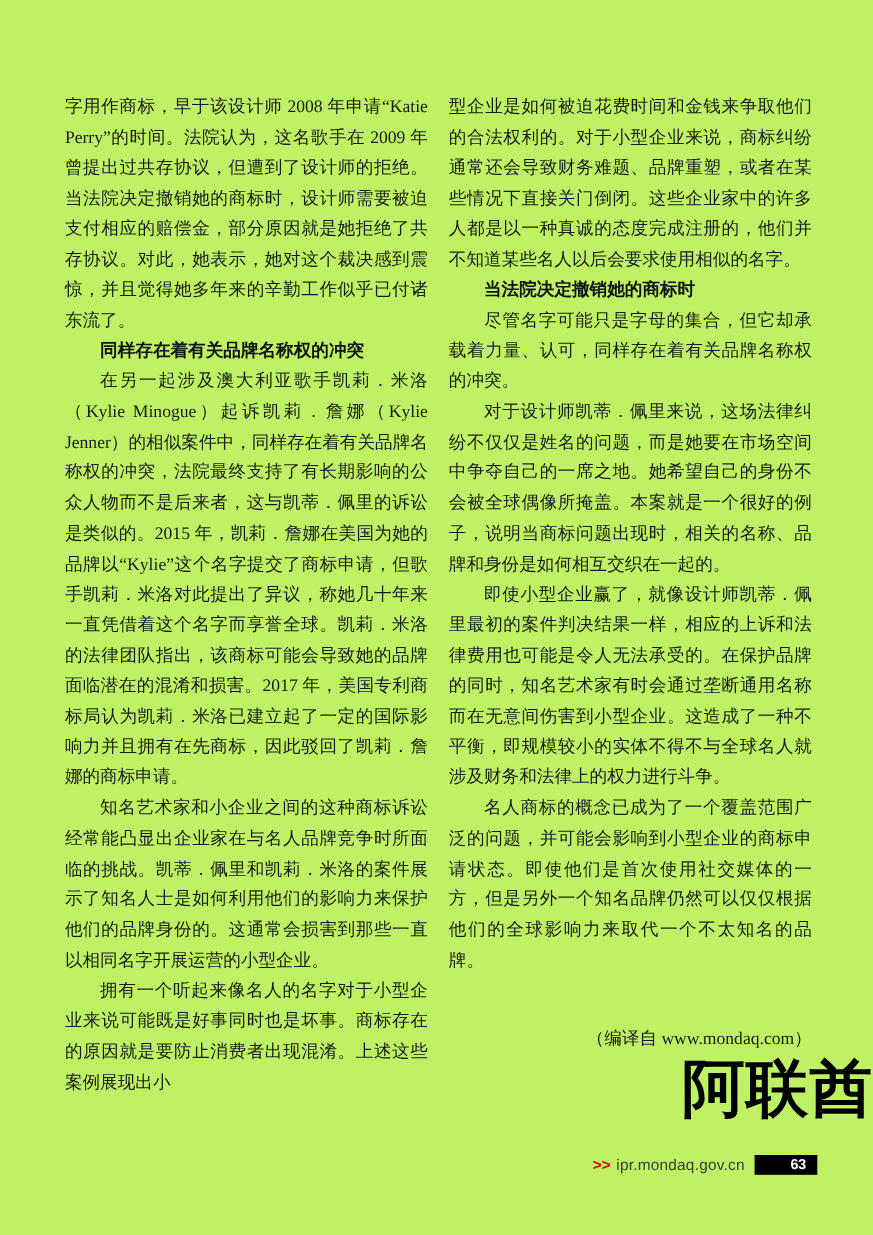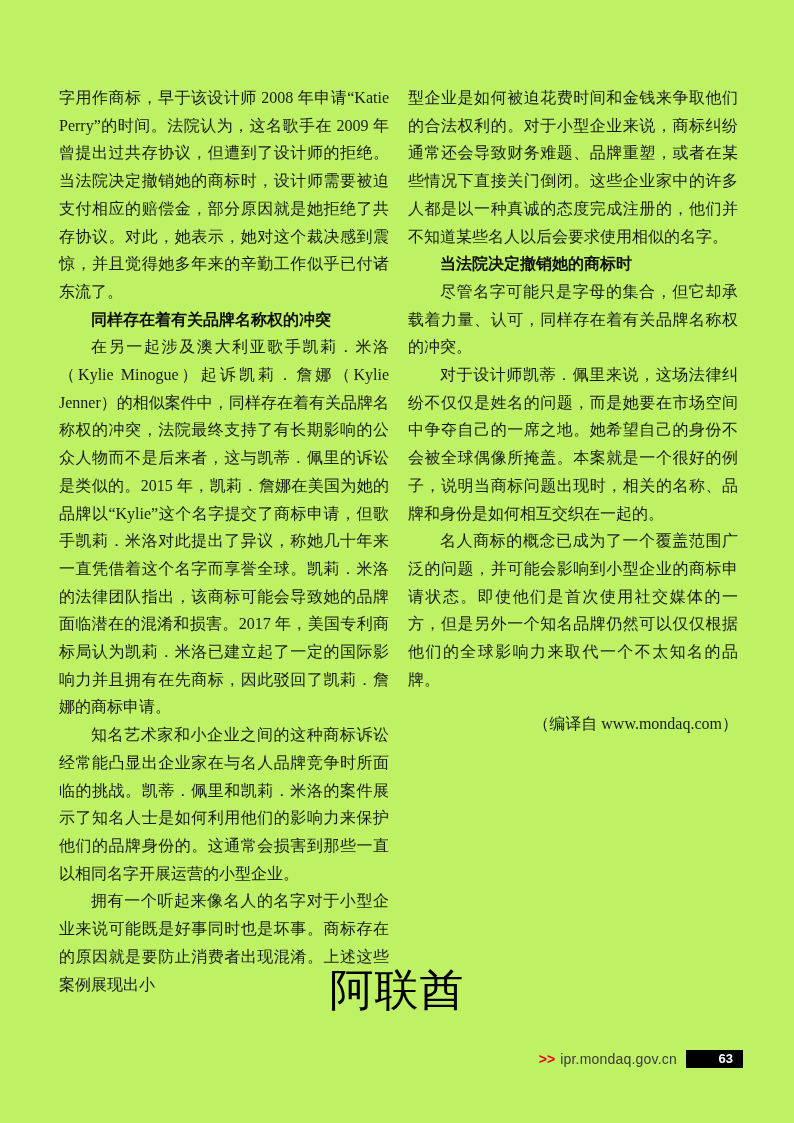--- a/index.html
+++ b/index.html
@@ -27,27 +27,27 @@
     text-align:justify;text-justify:inter-ideograph;
   }
   .col p{margin:0;text-indent:2em;}
   .col p.continuation{text-indent:0;}
   .col h3{
     margin:0;font-size:16px;line-height:27.7px;text-indent:2em;
     font-family:"Liberation Sans","DejaVu Sans",sans-serif;
     font-weight:700;color:#111;
   }
   .col p.attribution{
-    text-indent:0;text-align:right;margin-top:17px;
+    text-indent:0;text-align:right;margin-top:44px;
   }
   .section-title{
     position:absolute;top:966px;left:0;width:794px;
-    text-align:center;
+    text-align:right;
     font-family:"Liberation Sans","DejaVu Sans",sans-serif;
-    font-size:44px;font-weight:400;color:#000;line-height:48px;
+    font-size:57px;font-weight:700;color:#000;line-height:48px;
     letter-spacing:1px;
   }
   .footer{
     position:absolute;top:1050px;right:51px;height:18px;
     display:flex;align-items:center;
     font-family:"Liberation Sans","DejaVu Sans",sans-serif;
   }
   .footer .chev{
     color:var(--accent-red);font-size:14px;font-weight:700;
     margin-right:5px;letter-spacing:0px;line-height:18px;
@@ -72,20 +72,21 @@
         <h3 class="heading">同样存在着有关品牌名称权的冲突</h3>
         <p class="paragraph">在另一起涉及澳大利亚歌手凯莉．米洛（Kylie Minogue）起诉凯莉．詹娜（Kylie Jenner）的相似案件中，同样存在着有关品牌名称权的冲突，法院最终支持了有长期影响的公众人物而不是后来者，这与凯蒂．佩里的诉讼是类似的。2015 年，凯莉．詹娜在美国为她的品牌以“Kylie”这个名字提交了商标申请，但歌手凯莉．米洛对此提出了异议，称她几十年来一直凭借着这个名字而享誉全球。凯莉．米洛的法律团队指出，该商标可能会导致她的品牌面临潜在的混淆和损害。2017 年，美国专利商标局认为凯莉．米洛已建立起了一定的国际影响力并且拥有在先商标，因此驳回了凯莉．詹娜的商标申请。</p>
         <p class="paragraph">知名艺术家和小企业之间的这种商标诉讼经常能凸显出企业家在与名人品牌竞争时所面临的挑战。凯蒂．佩里和凯莉．米洛的案件展示了知名人士是如何利用他们的影响力来保护他们的品牌身份的。这通常会损害到那些一直以相同名字开展运营的小型企业。</p>
         <p class="paragraph">拥有一个听起来像名人的名字对于小型企业来说可能既是好事同时也是坏事。商标存在的原因就是要防止消费者出现混淆。上述这些案例展现出小</p>
       </div>
     <div class="col">
         <p class="continuation">型企业是如何被迫花费时间和金钱来争取他们的合法权利的。对于小型企业来说，商标纠纷通常还会导致财务难题、品牌重塑，或者在某些情况下直接关门倒闭。这些企业家中的许多人都是以一种真诚的态度完成注册的，他们并不知道某些名人以后会要求使用相似的名字。</p>
         <h3 class="heading">当法院决定撤销她的商标时</h3>
         <p class="paragraph">尽管名字可能只是字母的集合，但它却承载着力量、认可，同样存在着有关品牌名称权的冲突。</p>
         <p class="paragraph">对于设计师凯蒂．佩里来说，这场法律纠纷不仅仅是姓名的问题，而是她要在市场空间中争夺自己的一席之地。她希望自己的身份不会被全球偶像所掩盖。本案就是一个很好的例子，说明当商标问题出现时，相关的名称、品牌和身份是如何相互交织在一起的。</p>
+        <p class="paragraph">即使小型企业赢了，就像设计师凯蒂．佩里最初的案件判决结果一样，相应的上诉和法律费用也可能是令人无法承受的。在保护品牌的同时，知名艺术家有时会通过垄断通用名称而在无意间伤害到小型企业。这造成了一种不平衡，即规模较小的实体不得不与全球名人就涉及财务和法律上的权力进行斗争。</p>
         <p class="paragraph">名人商标的概念已成为了一个覆盖范围广泛的问题，并可能会影响到小型企业的商标申请状态。即使他们是首次使用社交媒体的一方，但是另外一个知名品牌仍然可以仅仅根据他们的全球影响力来取代一个不太知名的品牌。</p>
         <p class="attribution">（编译自 www.mondaq.com）</p>
       </div>
   </div>
 
   <div class="section-title">阿联酋</div>
 
   <div class="footer">
     <span class="chev">&gt;&gt;</span>
     <span class="url">ipr.mondaq.gov.cn</span>

